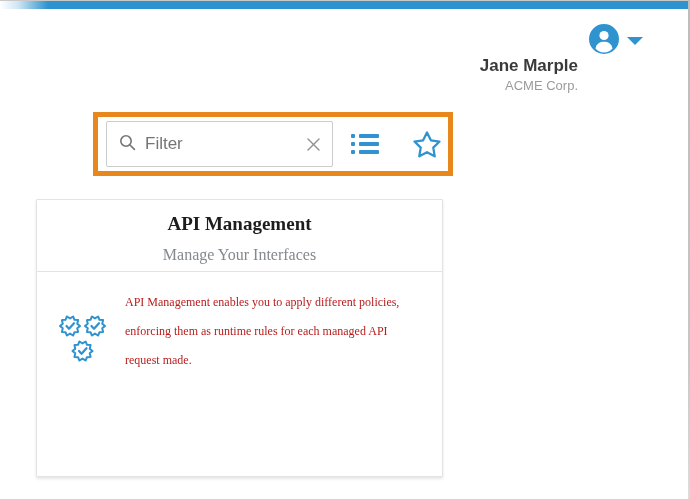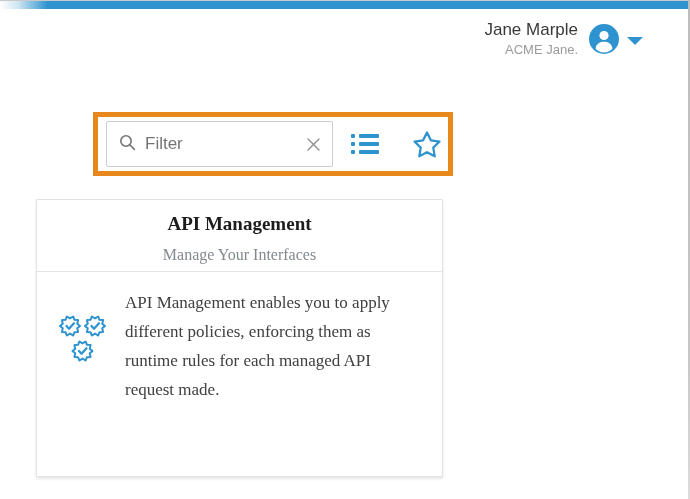--- a/index.html
+++ b/index.html
@@ -15,21 +15,21 @@
   .top-hairline { position: absolute; top: 0; left: 0; right: 0; height: 1px; background: #c9c9c9; }
   .top-bar {
     position: absolute; top: 1px; left: 0; right: 2px; height: 8px;
     background: linear-gradient(to right, #ffffff 0px, #cfe6f3 18px, #2E93CF 48px, #2E93CF 100%);
   }
   .right-border { position: absolute; top: 0; right: 0; bottom: 0; width: 2px;
     background: linear-gradient(to bottom, #bdbdbd 0%, #c6c6c6 70%, #dcdcdc 100%); }
 
   
   .user-block { position: absolute; top: 20px; right: 112px; text-align: right; cursor: pointer; }
-  .user-name { font-size: 17px; font-weight: normal; color: #3a3a3a; line-height: 20px; }
+  .user-name { font-size: 17px; font-weight: bold; color: #3a3a3a; line-height: 20px; margin-top: 36px; }
   .user-org  { font-size: 13px; color: #9b9b9b; line-height: 16px; margin-top: 2px; }
   .avatar { position: absolute; top: 24px; left: 589px; width: 30px; height: 30px; cursor: pointer; }
   .chevron { position: absolute; top: 37px; left: 627px; width: 0; height: 0;
     border-left: 8px solid transparent; border-right: 8px solid transparent;
     border-top: 8px solid #2E93CF; cursor: pointer; }
 
   
   .highlight-box {
     position: absolute; left: 93px; top: 112px; width: 360px; height: 64px;
     border: 5px solid #E8871C; background: #ffffff;
@@ -58,35 +58,35 @@
     box-shadow: 0 2px 3px rgba(0,0,0,0.10);
     font-family: Liberation Serif, serif;
   }
   .card-header { height: 72px; text-align: center; border-bottom: 1px solid #e3e3e3; padding-top: 12px; }
   .card-title { font-size: 19px; font-weight: bold; color: #1d1d1d; line-height: 24px; }
   .card-subtitle { font-size: 16px; color: #84898e; line-height: 22px; margin-top: 8px; }
   .card-body { position: relative; height: 204px; }
   .card-icon { position: absolute; left: 19px; top: 38px; }
   .card-desc {
     position: absolute; left: 88px; top: 16px; width: 276px;
-    font-size: 17px; line-height: 29px; color: #404040;
+    font-size: 12px; line-height: 29px; color: #b91c1c;
   }
 </style>
 </head>
 <body>
 
 <div class="stage">
 
   <div class="top-hairline"></div>
   <div class="top-bar"></div>
   <div class="right-border"></div>
 
   <div class="user-block">
     <div class="user-name">Jane Marple</div>
-    <div class="user-org">ACME Jane.</div>
+    <div class="user-org">ACME Corp.</div>
   </div>
   <div class="avatar">
     <svg width="30" height="30" viewBox="0 0 30 30">
       <circle cx="15" cy="15" r="15" fill="#2E93CF"></circle>
       <circle cx="15" cy="11.5" r="4.6" fill="#ffffff"></circle>
       <path d="M6.5 24.5 C7.5 19.5 11 17.8 15 17.8 C19 17.8 22.5 19.5 23.5 24.5 C21.3 27 18.3 28.4 15 28.4 C11.7 28.4 8.7 27 6.5 24.5 Z" fill="#ffffff"></path>
     </svg>
   </div>
   <div class="chevron"></div>
 

